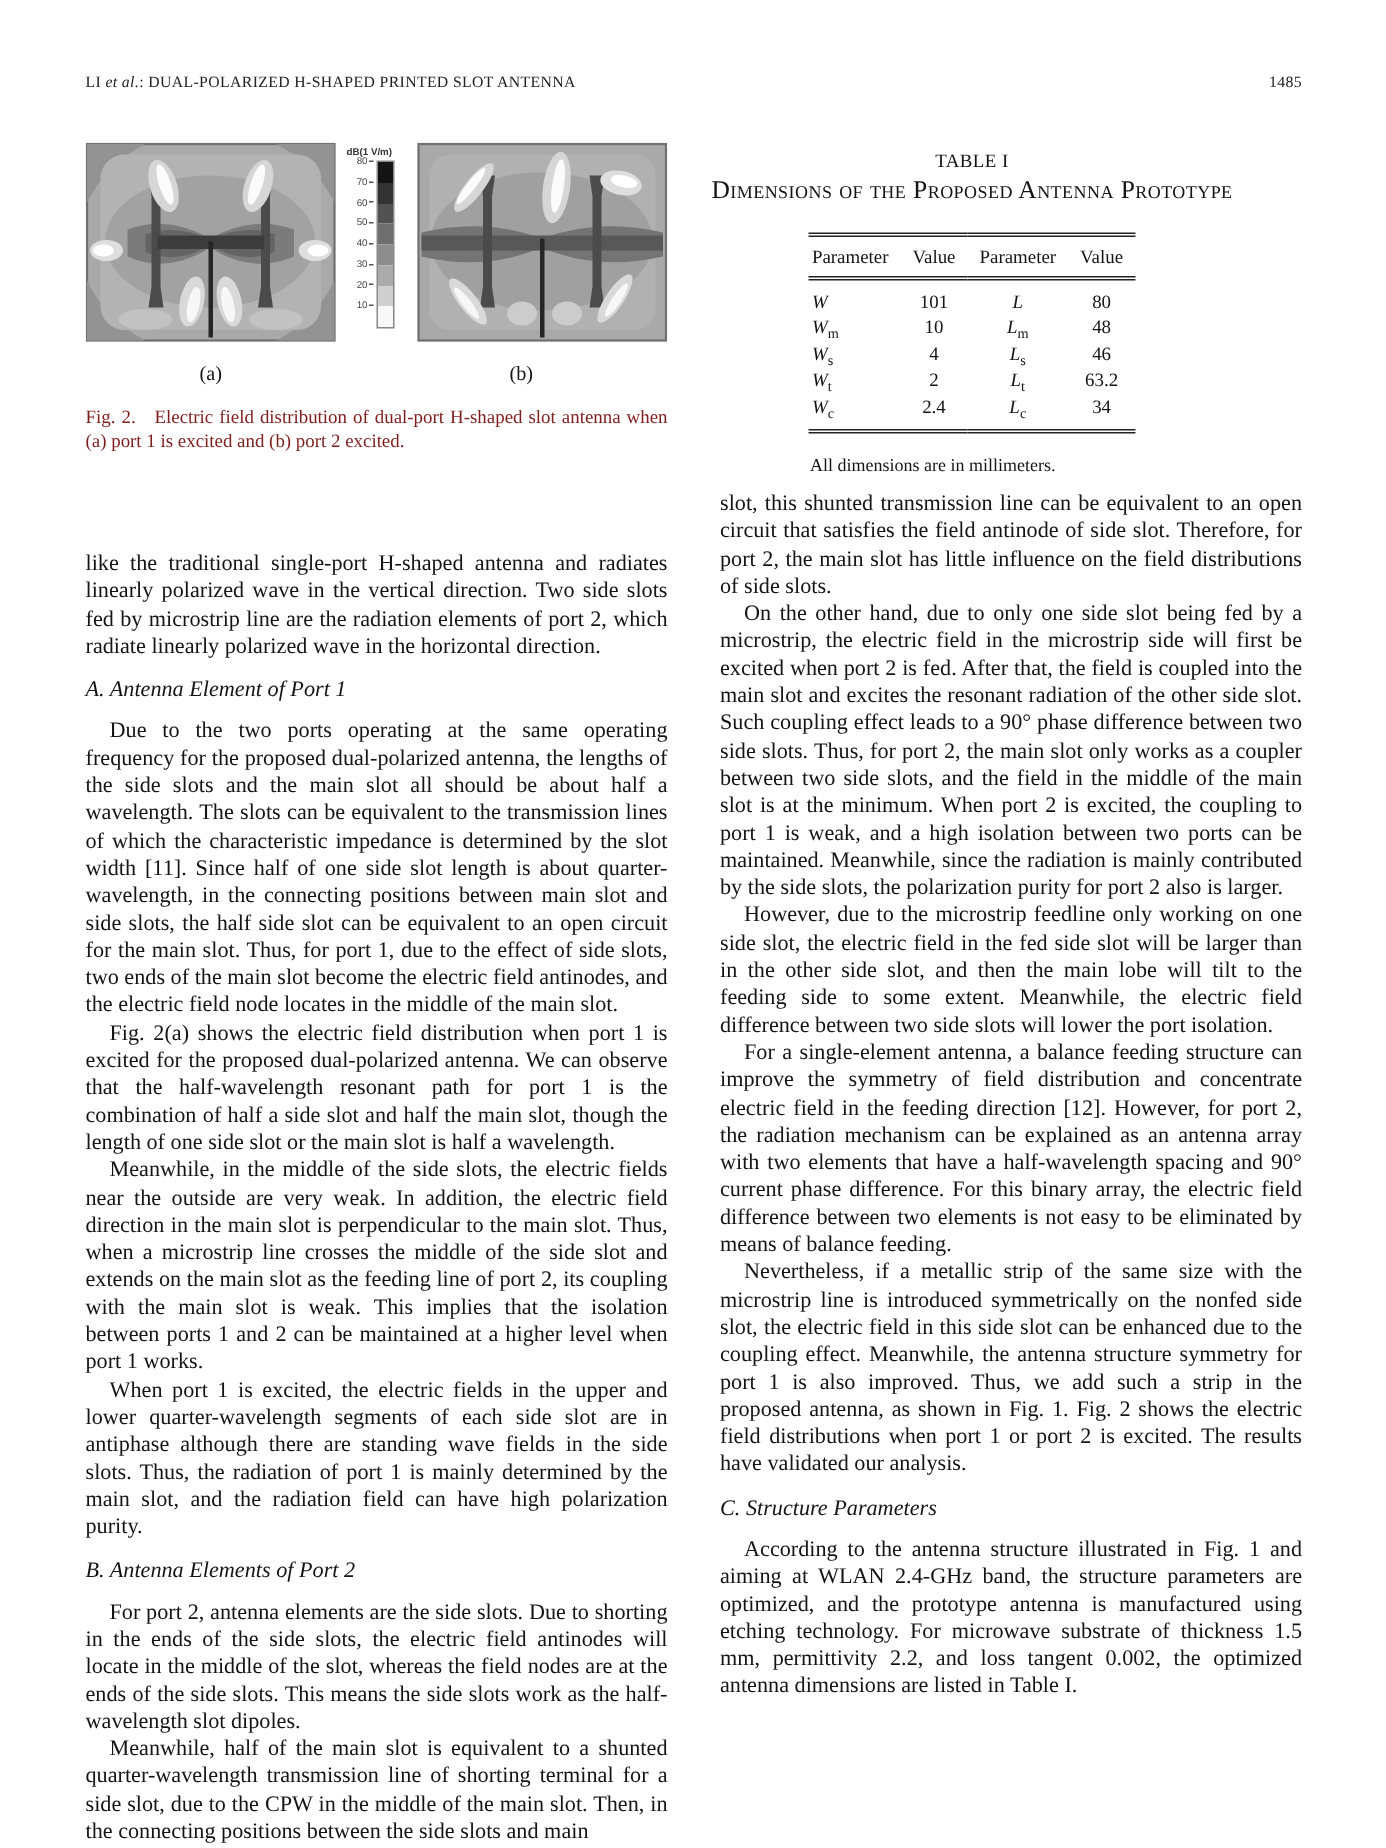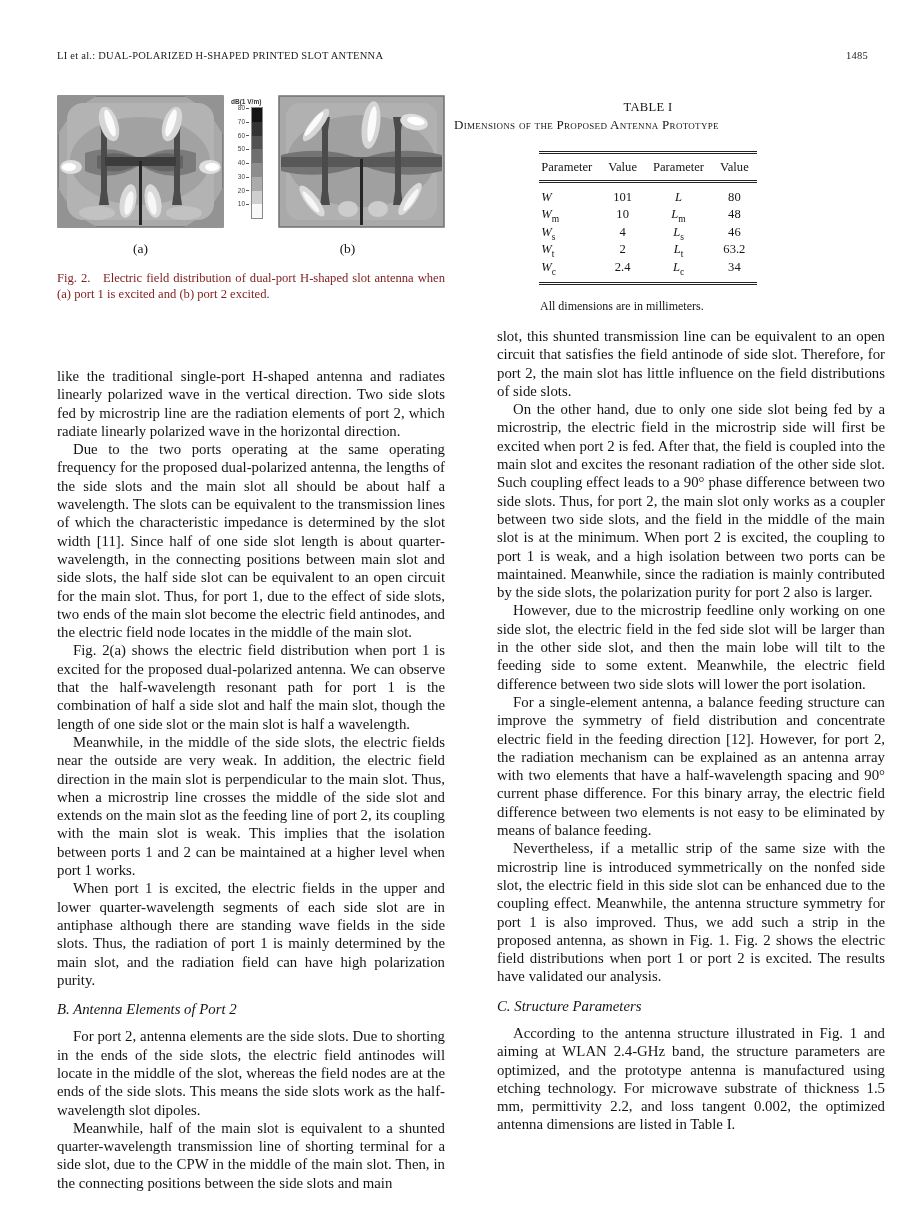--- a/index.html
+++ b/index.html
@@ -4,25 +4,25 @@
 <style>
   html,body{margin:0;padding:0;background:#e8e8e8;}
   .page{
     position:relative;width:924px;height:1232px;background:#ffffff;
     font-family:"Liberation Serif","DejaVu Serif",serif;color:#141414;
     margin:0 auto;overflow:hidden;
   }
   
   .runhead{position:absolute;top:50px;left:57px;right:56px;display:flex;
     justify-content:space-between;font-size:10.5px;letter-spacing:.25px;color:#222;}
-  .runhead .etal{text-transform:none;}
+  .runhead .etal{font-style:italic;text-transform:none;}
   
   .col{position:absolute;width:388px;font-size:14.8px;line-height:18.3px;text-align:justify;}
   .col-left{left:57px;top:327px;margin-top:40px;}
-  .col-right{left:497px;top:327px;}
+  .col-right{left:480px;top:327px;}
   .para{margin:0;text-indent:16px;}
   .para.no-indent{text-indent:0;}
   .subheading{font-style:italic;font-size:14.8px;line-height:18.3px;margin:11px 0 9px 0;font-weight:normal;text-align:left;}
   sub{font-size:9.5px;line-height:0;}
   
   .figure{position:absolute;left:57px;top:95px;width:388px;}
   .panels{display:flex;justify-content:space-between;align-items:flex-start;height:138px;}
   .panel{width:167px;height:133px;}
   .panel svg{display:block;width:167px;height:133px;}
   .cbar-wrap{width:40px;padding-top:3px;}
@@ -32,21 +32,21 @@
   .cbar-step{width:100%;height:13.75px;}
   .cbar-label{position:absolute;left:0;width:16px;text-align:right;font-family:"Liberation Sans",sans-serif;font-size:6.5px;color:#444;line-height:6px;}
   .cbar-label:after{content:"";display:inline-block;width:3px;border-top:1px solid #555;vertical-align:middle;margin-left:1px;}
   .sublabels{display:flex;margin-top:8px;font-size:13.5px;}
   .sublabel{width:167px;text-align:center;}
   .sublabel-spacer{width:40px;}
   .caption{margin-top:14px;font-size:12.6px;line-height:15.6px;text-align:justify;color:#7f1d1d;}
   
   .tableblock{position:absolute;left:454px;top:100px;width:388px;font-size:12.6px;}
   .table-title{text-align:center;font-size:12.6px;letter-spacing:.3px;}
-  .table-subtitle{font-variant:small-caps;font-size:13px;letter-spacing:.3px;margin-top:2px;}
+  .table-subtitle{text-align:center;font-variant:small-caps;font-size:17px;letter-spacing:.3px;margin-top:2px;}
   .dimtable{margin:18px auto 0 auto;border-collapse:collapse;border-top:3px double #222;border-bottom:3px double #222;font-size:12.6px;}
   .dimtable th{font-weight:normal;border-bottom:3px double #222;padding:6px 8px 5px 8px;text-align:center;}
   .dimtable th:first-child{text-align:left;padding-left:2px;}
   .dimtable td{padding:1.2px 8px;text-align:center;}
   .dimtable td:first-child{text-align:left;padding-left:2px;}
   .dimtable tbody tr:first-child td{padding-top:7px;}
   .dimtable tbody tr:last-child td{padding-bottom:7px;}
   .table-footnote{margin-top:14px;margin-left:86px;font-size:12px;}
 </style>
 </head>
@@ -203,20 +203,21 @@
             <td><i>L</i><sub>c</sub></td>
             <td>34</td>
           </tr>
         </tbody>
     </table>
     <div class="table-footnote">All dimensions are in millimeters.</div>
   </div>
 
   <div class="col col-left" id="col-left">
       <p class="para no-indent">like the traditional single-port H-shaped antenna and radiates linearly polarized wave in the vertical direction. Two side slots fed by microstrip line are the radiation elements of port 2, which radiate linearly polarized wave in the horizontal direction.</p>
+      <div class="subheading">A. Antenna Element of Port 1</div>
       <p class="para">Due to the two ports operating at the same operating frequency for the proposed dual-polarized antenna, the lengths of the side slots and the main slot all should be about half a wavelength. The slots can be equivalent to the transmission lines of which the characteristic impedance is determined by the slot width [11]. Since half of one side slot length is about quarter-wavelength, in the connecting positions between main slot and side slots, the half side slot can be equivalent to an open circuit for the main slot. Thus, for port 1, due to the effect of side slots, two ends of the main slot become the electric field antinodes, and the electric field node locates in the middle of the main slot.</p>
       <p class="para">Fig. 2(a) shows the electric field distribution when port 1 is excited for the proposed dual-polarized antenna. We can observe that the half-wavelength resonant path for port 1 is the combination of half a side slot and half the main slot, though the length of one side slot or the main slot is half a wavelength.</p>
       <p class="para">Meanwhile, in the middle of the side slots, the electric fields near the outside are very weak. In addition, the electric field direction in the main slot is perpendicular to the main slot. Thus, when a microstrip line crosses the middle of the side slot and extends on the main slot as the feeding line of port 2, its coupling with the main slot is weak. This implies that the isolation between ports 1 and 2 can be maintained at a higher level when port 1 works.</p>
       <p class="para">When port 1 is excited, the electric fields in the upper and lower quarter-wavelength segments of each side slot are in antiphase although there are standing wave fields in the side slots. Thus, the radiation of port 1 is mainly determined by the main slot, and the radiation field can have high polarization purity.</p>
       <div class="subheading">B. Antenna Elements of Port 2</div>
       <p class="para">For port 2, antenna elements are the side slots. Due to shorting in the ends of the side slots, the electric field antinodes will locate in the middle of the slot, whereas the field nodes are at the ends of the side slots. This means the side slots work as the half-wavelength slot dipoles.</p>
       <p class="para">Meanwhile, half of the main slot is equivalent to a shunted quarter-wavelength transmission line of shorting terminal for a side slot, due to the CPW in the middle of the main slot. Then, in the connecting positions between the side slots and main</p>
     </div>
   <div class="col col-right" id="col-right">
       <p class="para no-indent">slot, this shunted transmission line can be equivalent to an open circuit that satisfies the field antinode of side slot. Therefore, for port 2, the main slot has little influence on the field distributions of side slots.</p>

